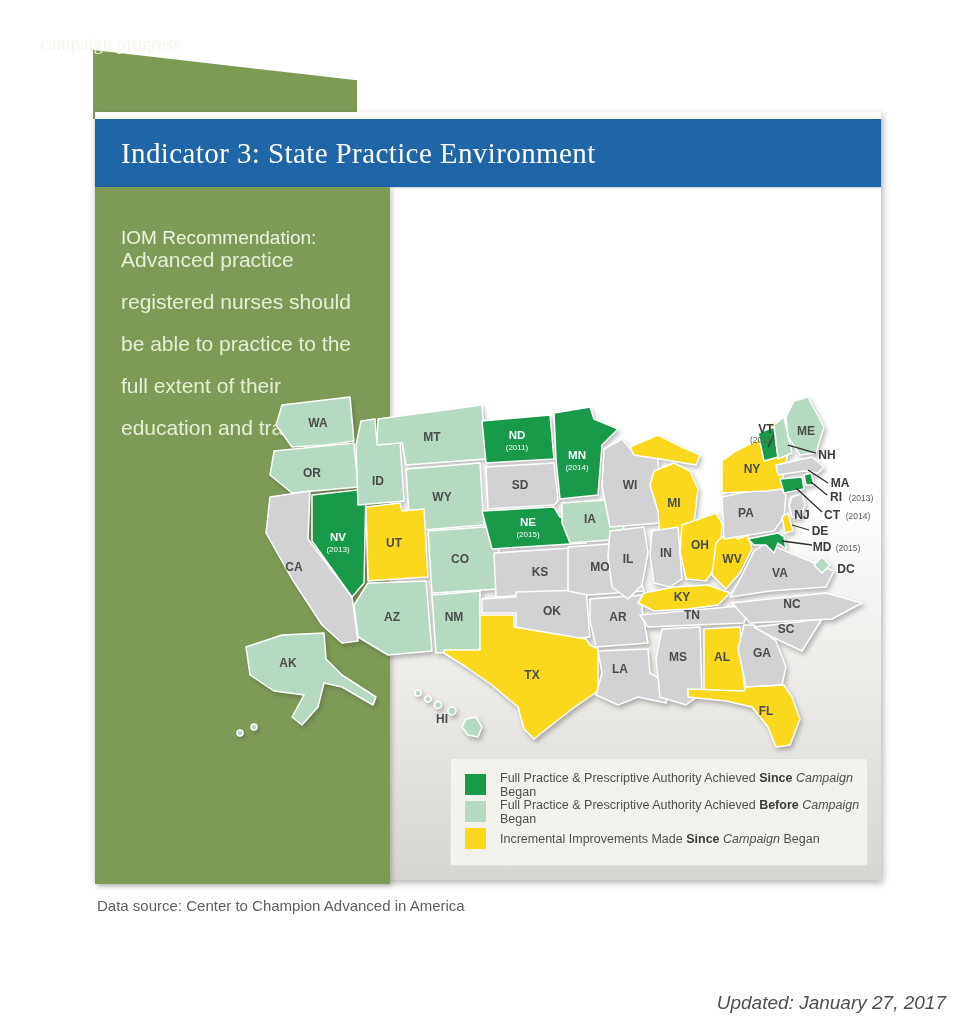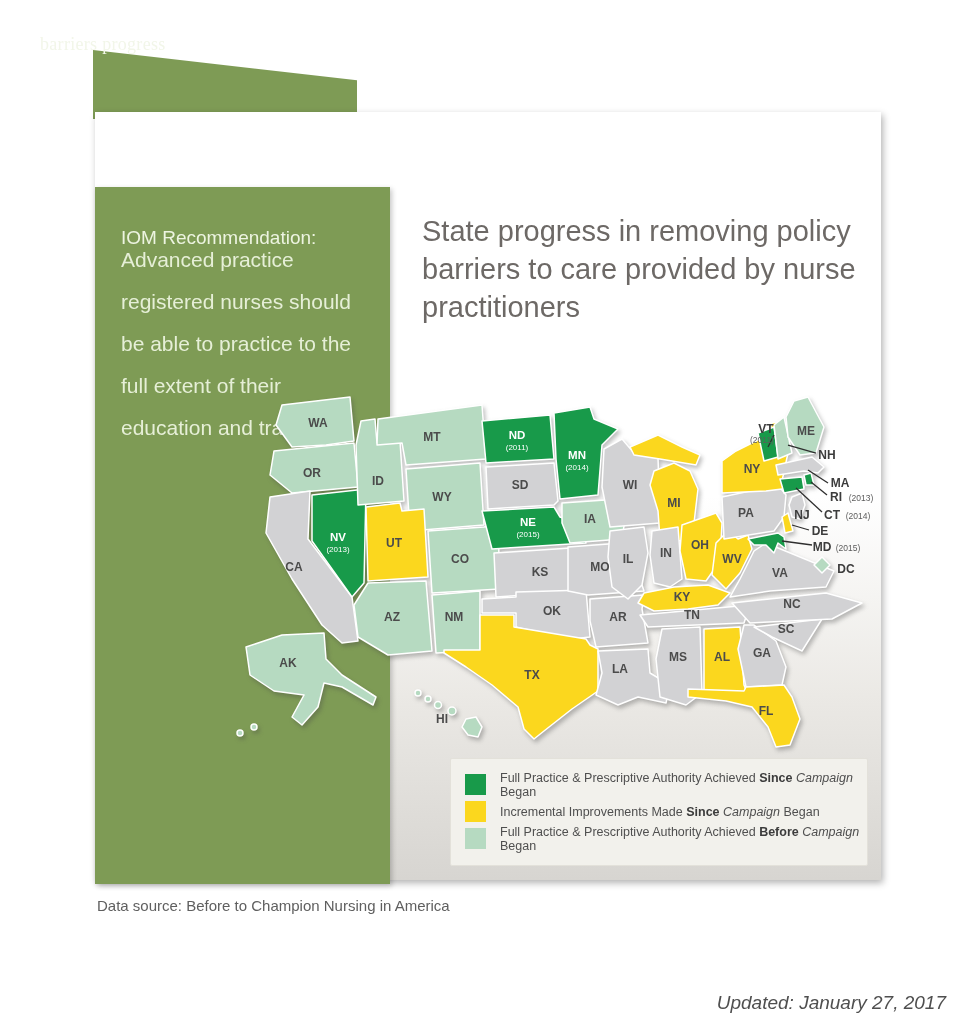--- a/index.html
+++ b/index.html
@@ -51,31 +51,33 @@
   .legend-text i{font-style:italic;}
   .datasource{position:absolute;left:97px;top:897px;font-size:15px;color:#5f5f5f;}
   .updated{position:absolute;right:28px;top:992px;font-size:19px;color:#4f4f4f;font-style:italic;}
 </style>
 </head>
 <body>
 
 <div class="stage">
 
   <div class="tab"></div>
-  <div class="tab-label">barriers progress</div>
+  <div class="tab-label">campaign progress</div>
 
   <div class="card"></div>
 
+  <div class="header">
+    <div class="header-title">Indicator 3: State Practice Environment</div>
+  </div>
 
   <div class="sidebar">
     <div class="sidebar-heading">IOM Recommendation:</div>
     <div class="sidebar-body">Advanced practice registered nurses should be able to practice to the full extent of their education and training</div>
   </div>
 
-  <div class="headline">State progress in removing policy barriers to care provided by nurse practitioners</div>
 
   <div class="map-wrap">
     <svg viewBox="0 0 650 385" xmlns="http://www.w3.org/2000/svg">
       <g class="land">
 
         <polygon class="st before" points="52,12 120,4 124,48 96,52 62,54 46,32"></polygon>
         <polygon class="st before" points="44,58 124,50 128,94 62,100 40,82"></polygon>
         <polygon class="st none" points="40,104 80,98 78,146 122,204 128,248 112,250 92,232 62,186 36,140"></polygon>
         <polygon class="st since" points="82,102 136,96 134,190 122,204 82,148"></polygon>
         <polygon class="st before" points="126,52 131,28 145,26 147,50 170,48 174,108 128,112"></polygon>
@@ -209,25 +211,25 @@
       <text class="co-lbl" x="616" y="180">DC</text>
     </svg>
   </div>
 
   <div class="legend">
     <div class="legend-row">
       <span class="swatch sw-since"></span>
       <span class="legend-text"><span>Full Practice &amp; Prescriptive Authority Achieved </span><b>Since</b><i> Campaign</i><span> Began</span></span>
     </div>
     <div class="legend-row">
+      <span class="swatch sw-before"></span>
+      <span class="legend-text"><span>Full Practice &amp; Prescriptive Authority Achieved </span><b>Before</b><i> Campaign</i><span> Began</span></span>
+    </div>
+    <div class="legend-row">
       <span class="swatch sw-incremental"></span>
       <span class="legend-text"><span>Incremental Improvements Made </span><b>Since</b><i> Campaign</i><span> Began</span></span>
     </div>
-    <div class="legend-row">
-      <span class="swatch sw-before"></span>
-      <span class="legend-text"><span>Full Practice &amp; Prescriptive Authority Achieved </span><b>Before</b><i> Campaign</i><span> Began</span></span>
-    </div>
-  </div>
-
-  <div class="datasource">Data source: Before to Champion Nursing in America</div>
+  </div>
+
+  <div class="datasource">Data source: Center to Champion Advanced in America</div>
   <div class="updated">Updated: January 27, 2017</div>
 
 </div>
 
 </body></html>

